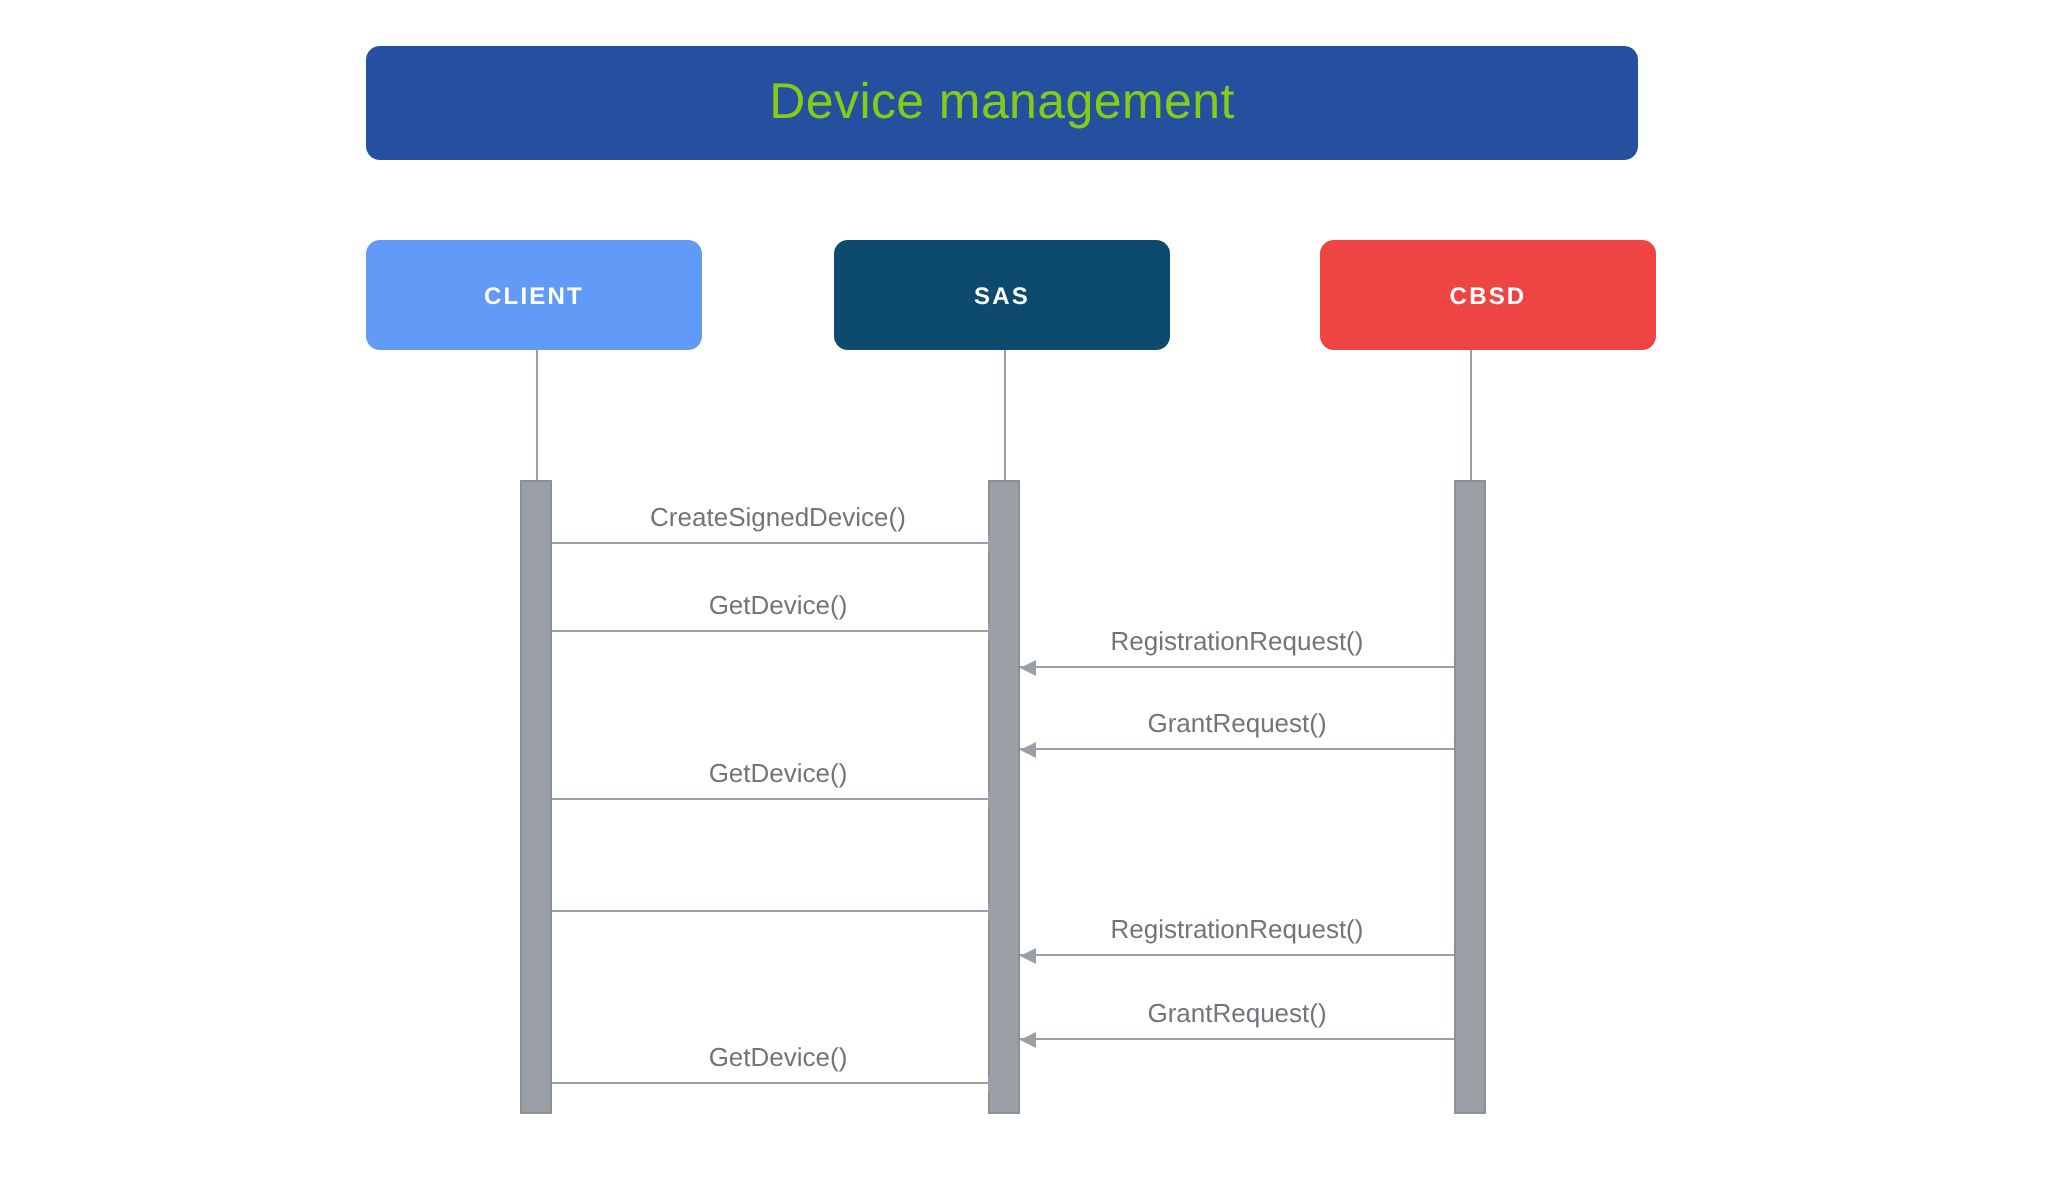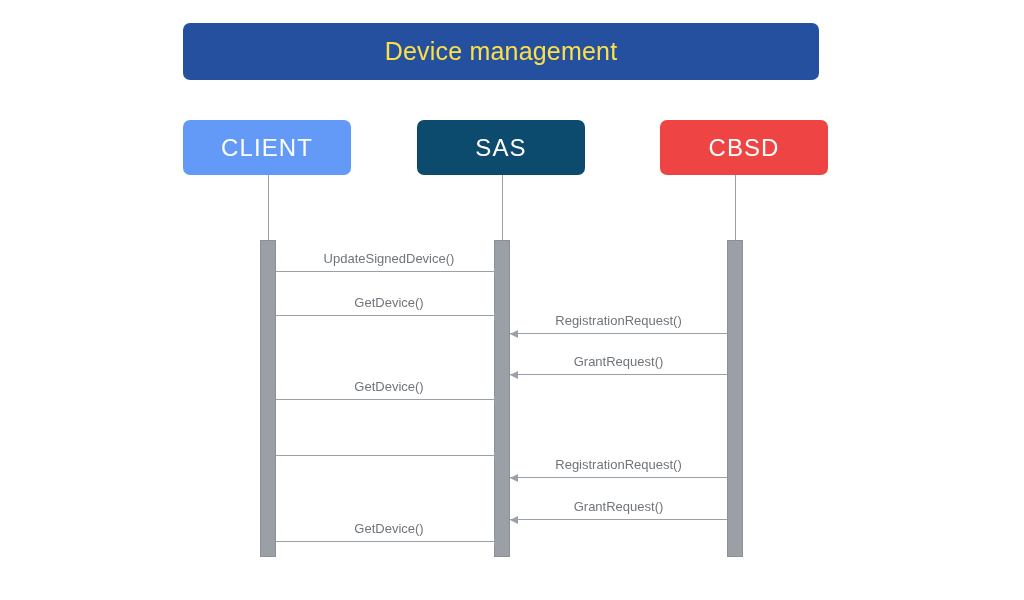--- a/index.html
+++ b/index.html
@@ -27,42 +27,42 @@
     top: 23px;
     width: 636px;
     height: 57px;
     border-radius: 7px;
     background: #24509F;
     display: flex;
     align-items: center;
     justify-content: center;
   }
   .title-banner-text {
-    color: #fde047;
+    color: #84cc16;
     font-size: 25px;
     font-weight: 400;
     letter-spacing: 0.2px;
     line-height: 1;
   }
 
   
   .participant {
     position: absolute;
     top: 120px;
     width: 168px;
     height: 55px;
     border-radius: 7px;
     display: flex;
     align-items: center;
     justify-content: center;
   }
   .participant-label {
     color: #ffffff;
-    font-size: 24px;
-    font-weight: 400;
+    font-size: 12px;
+    font-weight: 700;
     letter-spacing: 1.1px;
     line-height: 1;
   }
 
   
   .lifeline {
     position: absolute;
     top: 175px;
     width: 1px;
     background: #9AA0A6;
@@ -143,21 +143,21 @@
       <div class="lifeline" style="left: 502px; height: 382px;"></div>
       <div class="lifeline" style="left: 735px; height: 382px;"></div>
     </div>
   <div id="activations-layer">
       <div class="activation" style="left: 260px; top: 240px; height: 317px;"></div>
       <div class="activation" style="left: 494px; top: 240px; height: 317px;"></div>
       <div class="activation" style="left: 727px; top: 240px; height: 317px;"></div>
     </div>
   <div id="messages-layer">
       <div class="message dir-right" style="left: 276px; width: 226px; top: 238px;">
-        <div class="message-label">UpdateSignedDevice()</div>
+        <div class="message-label">CreateSignedDevice()</div>
         <div class="message-line"></div>
         <div class="message-arrow"></div>
       </div>
       <div class="message dir-right" style="left: 276px; width: 226px; top: 282px;">
         <div class="message-label">GetDevice()</div>
         <div class="message-line"></div>
         <div class="message-arrow"></div>
       </div>
       <div class="message dir-left" style="left: 510px; width: 217px; top: 300px;">
         <div class="message-label">RegistrationRequest()</div>

